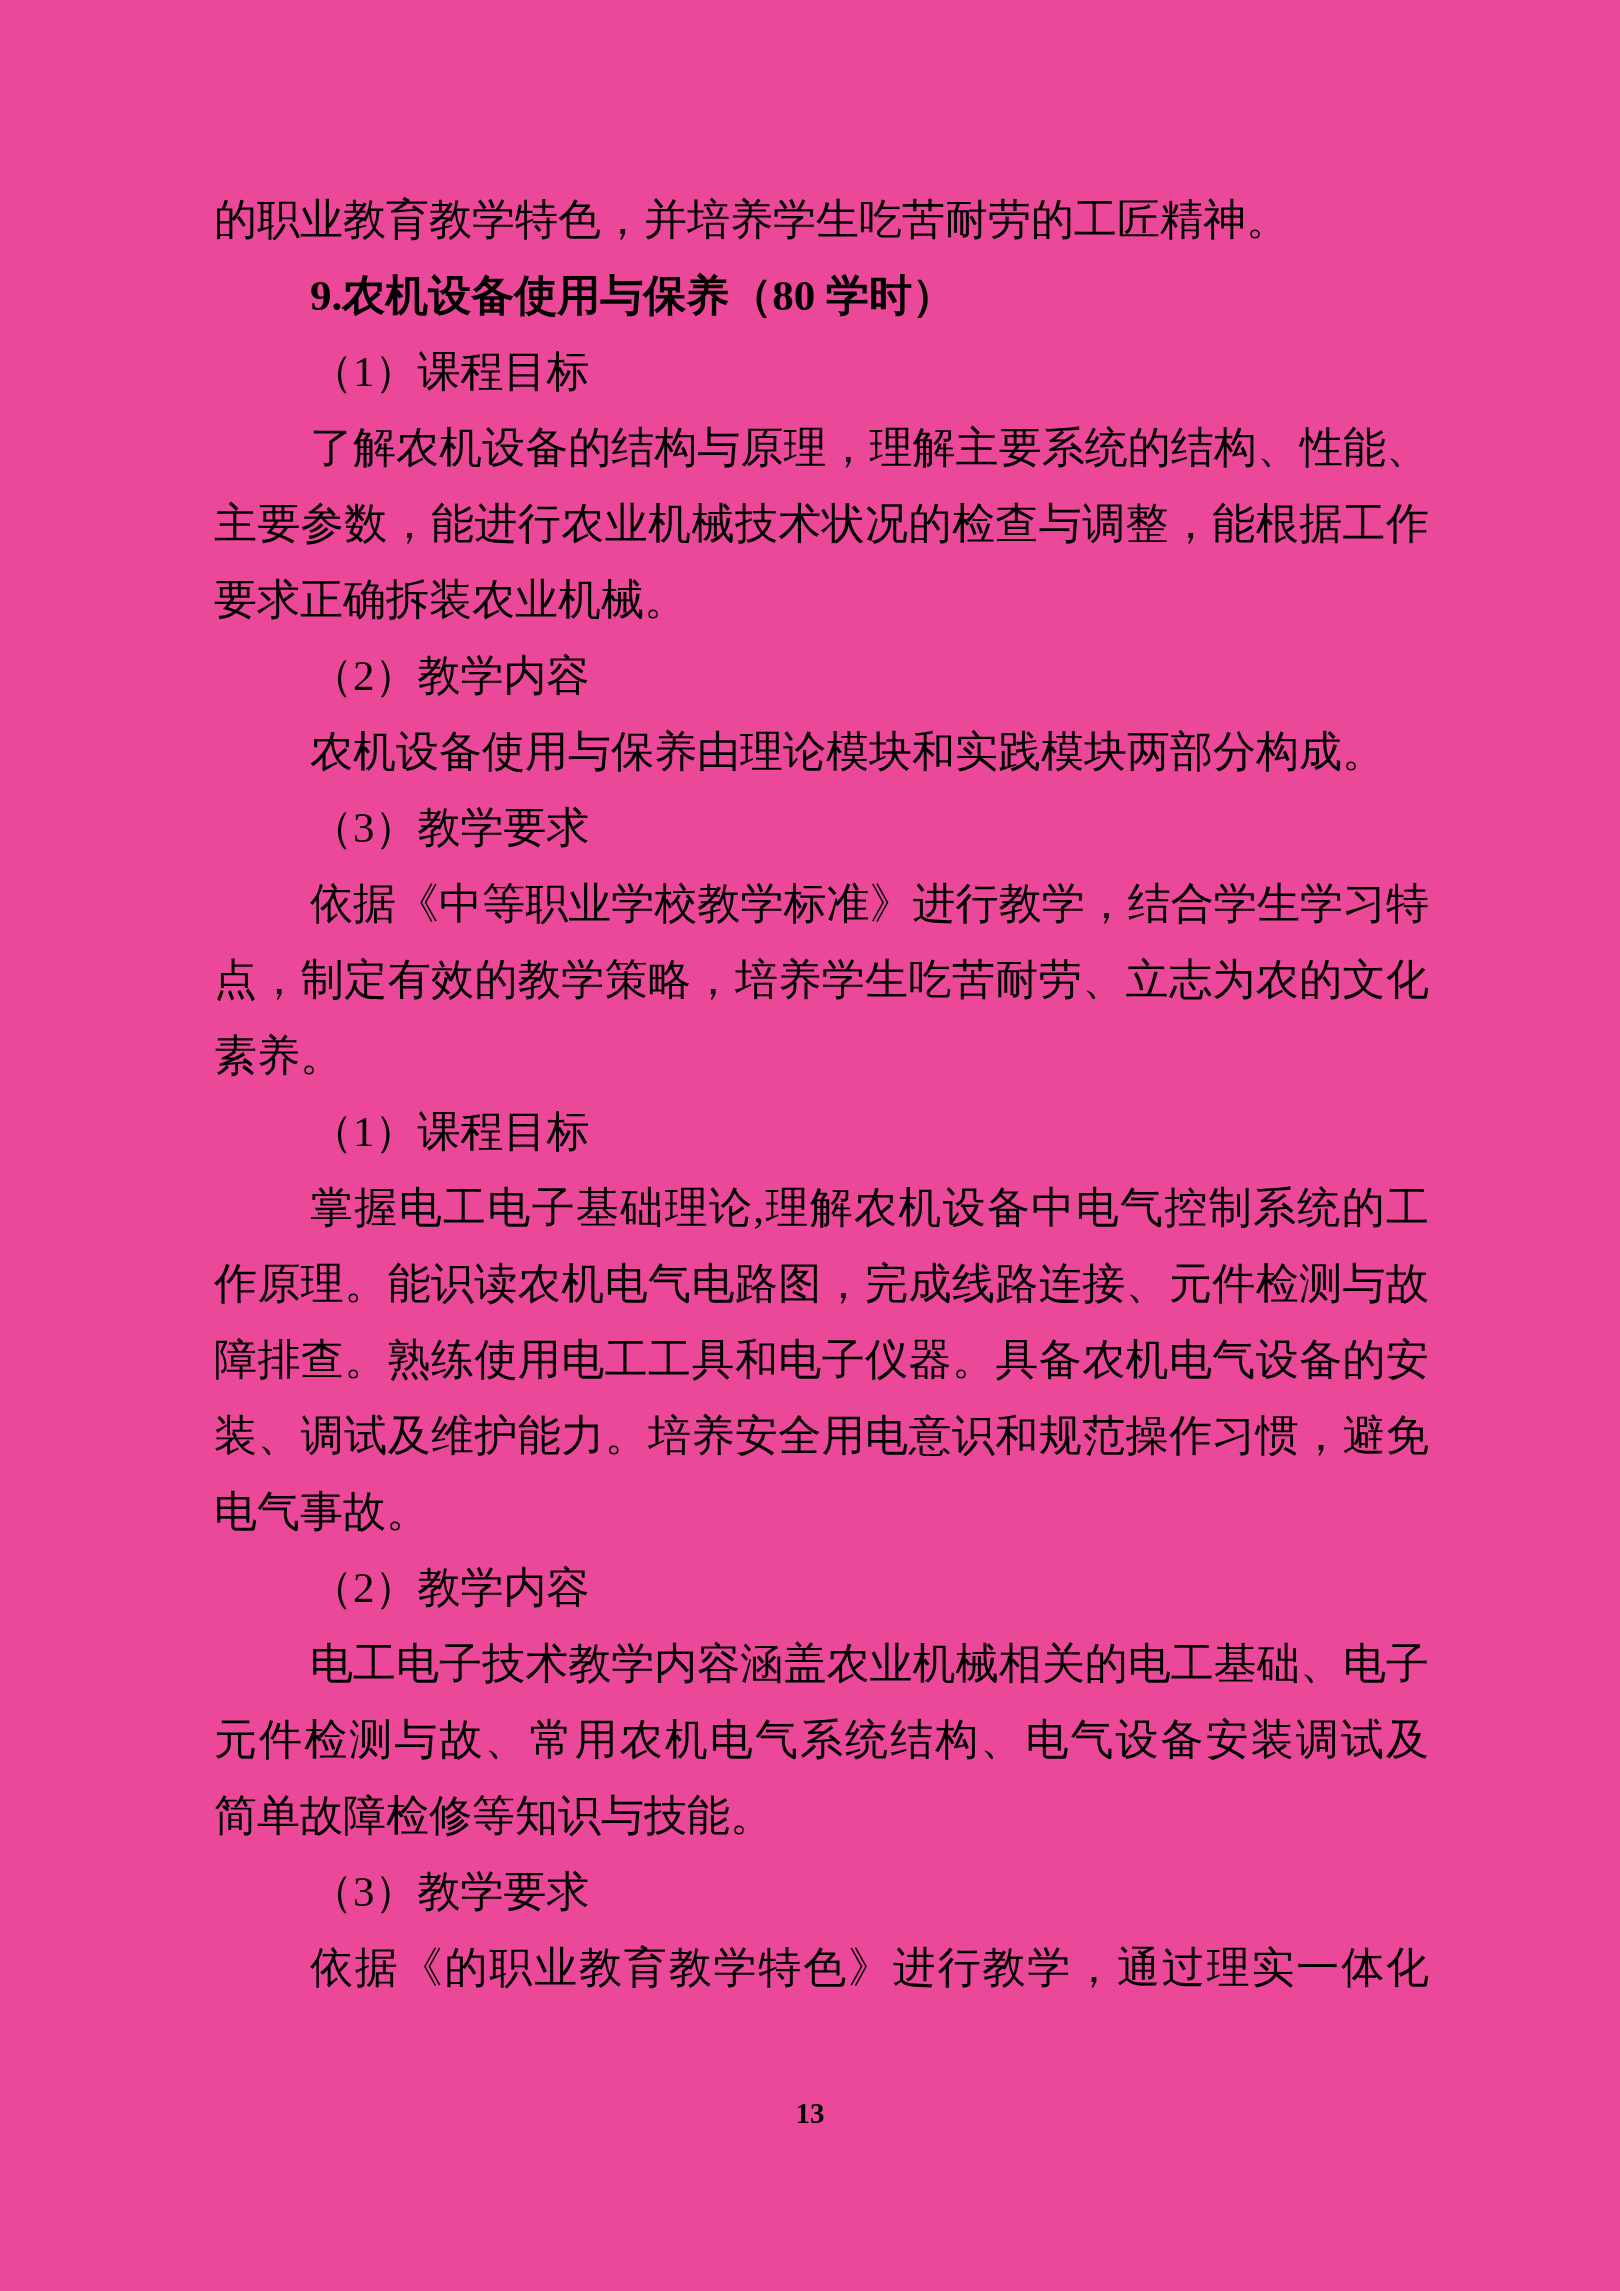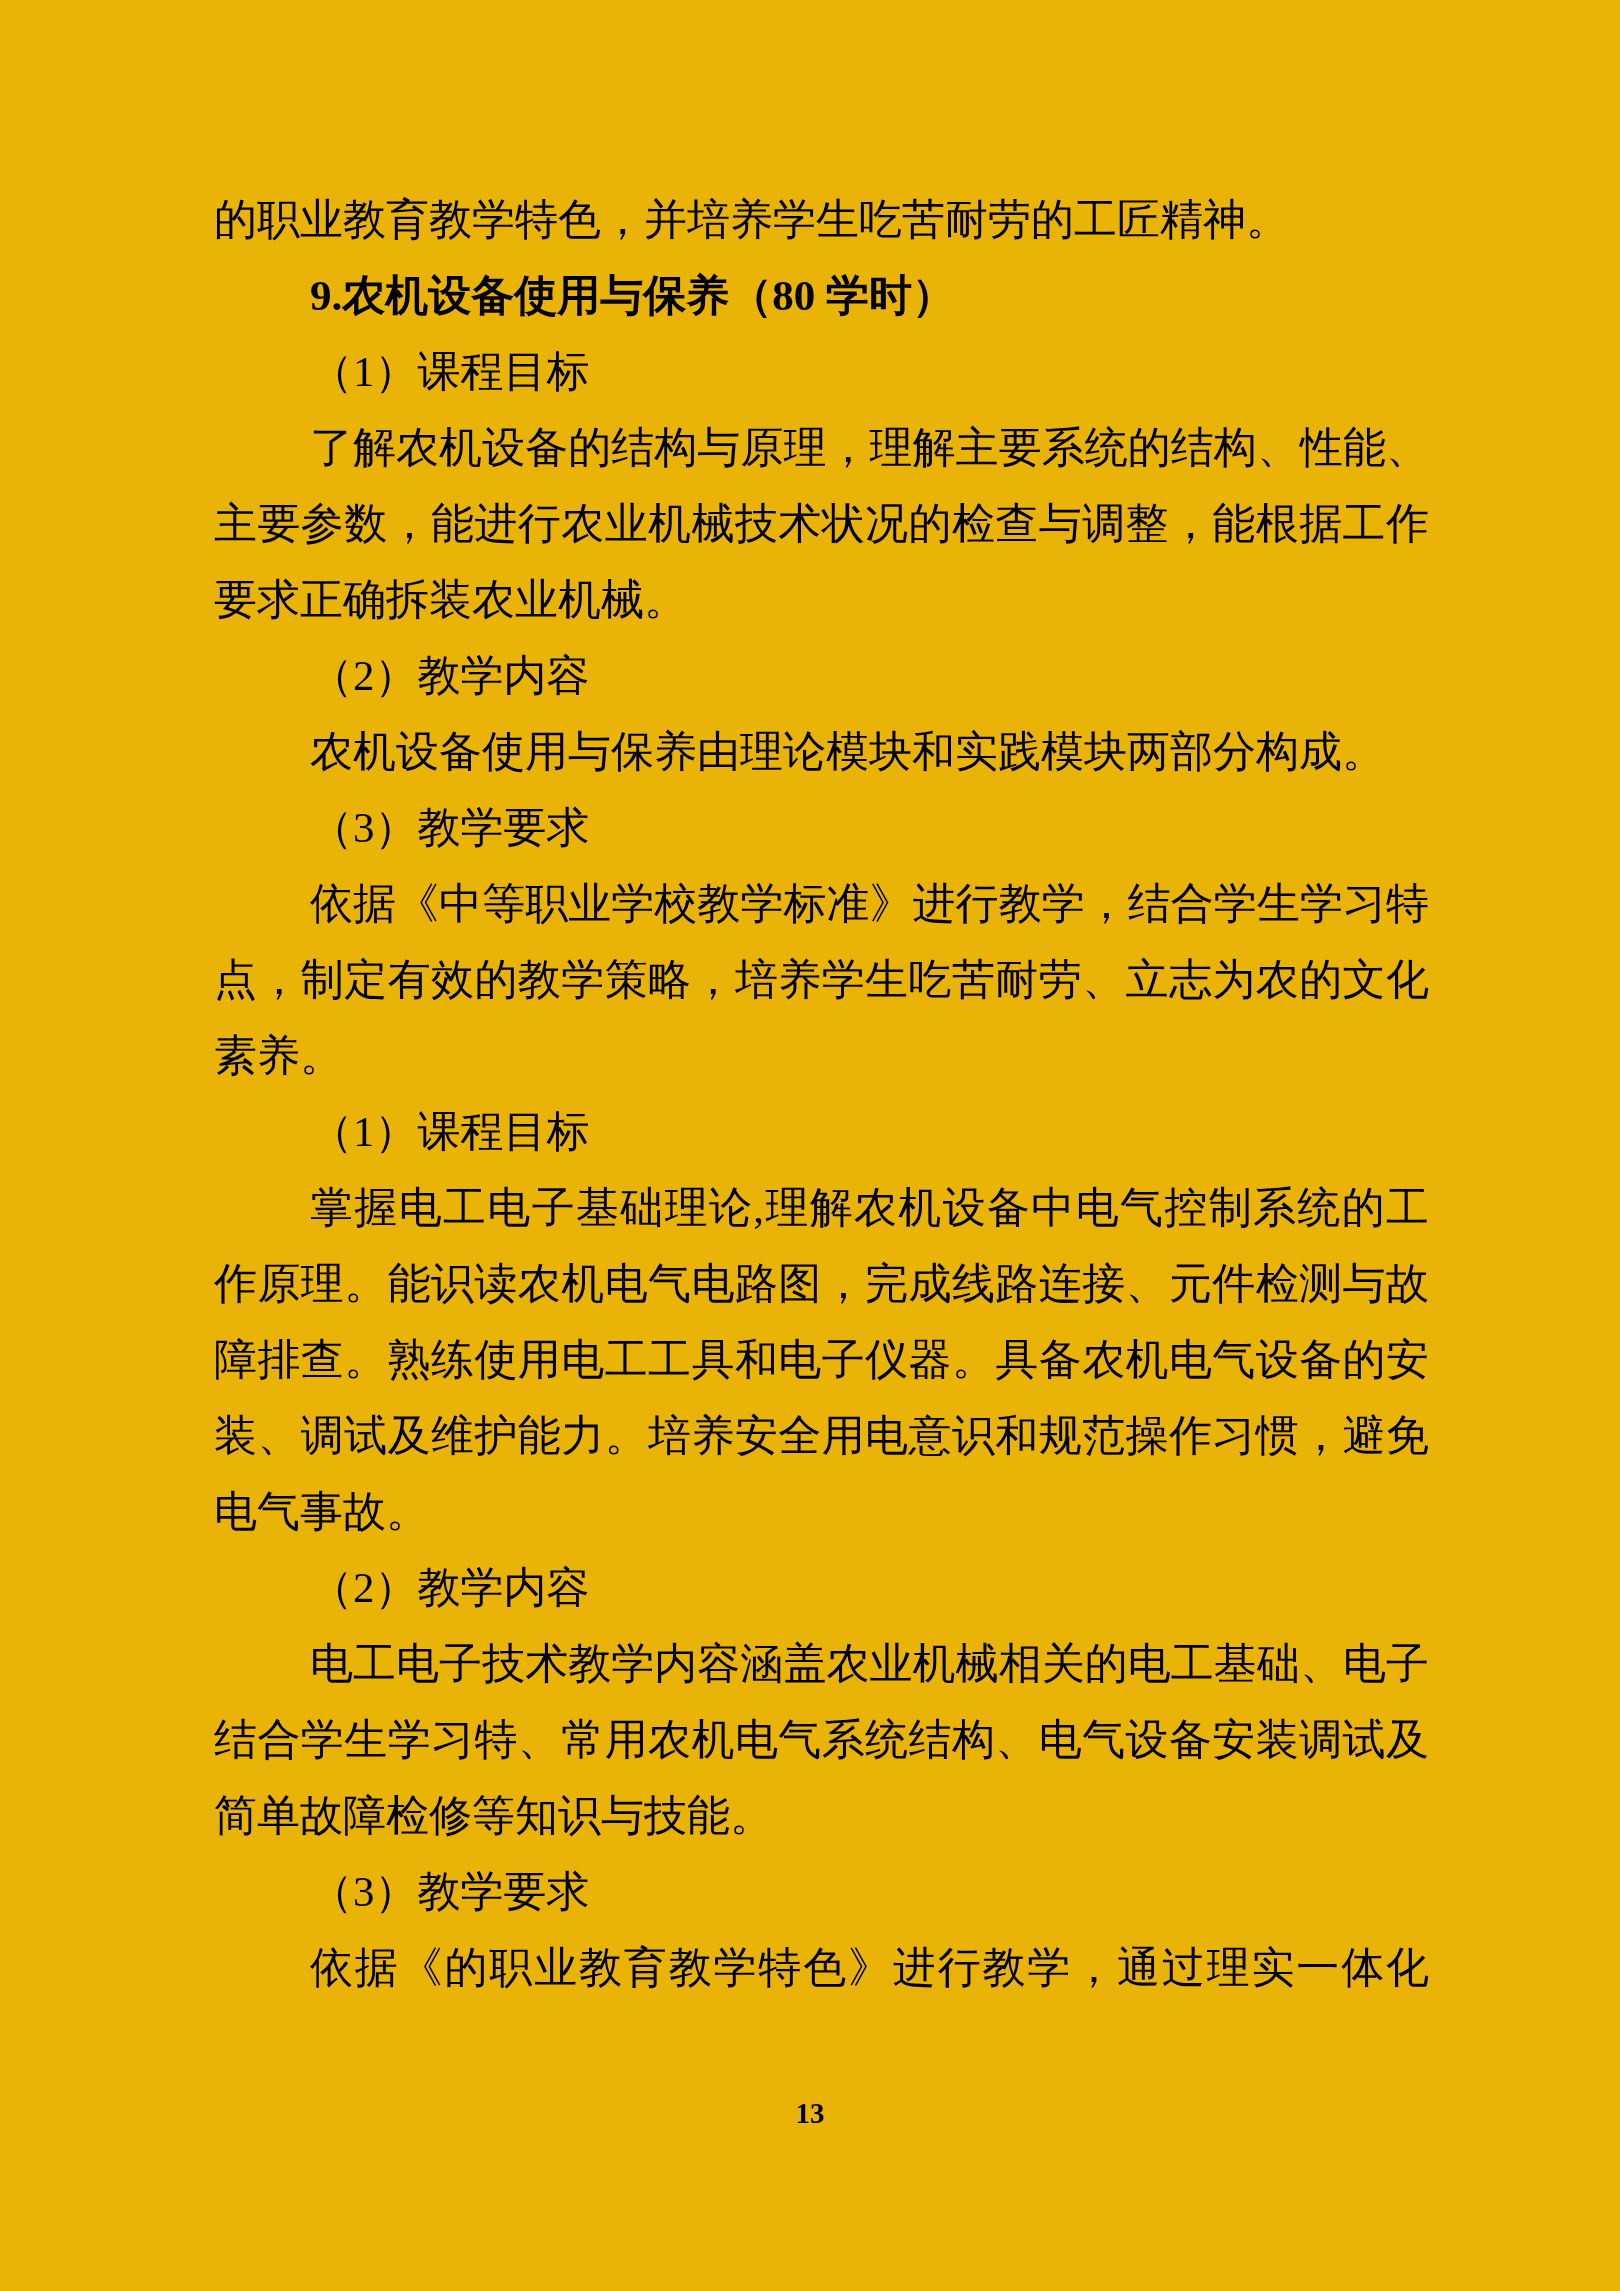--- a/index.html
+++ b/index.html
@@ -1,20 +1,20 @@
 <!DOCTYPE html>
 <html><head>
 <meta charset="utf-8">
 <style>
   html,body{margin:0;padding:0;background:#e8e8e8;}
   .page{
     position:relative;
     width:1620px;
     height:2292px;
-    background:#eab308;
+    background:#ec4899;
     overflow:hidden;
     font-family:"Liberation Serif","DejaVu Serif",serif;
     color:#000000;
   }
   .text-area{
     position:absolute;
     left:214px;
     top:182px;
     width:1215px;
   }
@@ -64,20 +64,20 @@
       <div class="line fill">点，制定有效的教学策略，培养学生吃苦耐劳、立志为农的文化</div>
       <div class="line">素养。</div>
       <div class="line indent">（1）课程目标</div>
       <div class="line indent fill">掌握电工电子基础理论,理解农机设备中电气控制系统的工</div>
       <div class="line fill">作原理。能识读农机电气电路图，完成线路连接、元件检测与故</div>
       <div class="line fill">障排查。熟练使用电工工具和电子仪器。具备农机电气设备的安</div>
       <div class="line fill">装、调试及维护能力。培养安全用电意识和规范操作习惯，避免</div>
       <div class="line">电气事故。</div>
       <div class="line indent">（2）教学内容</div>
       <div class="line indent fill">电工电子技术教学内容涵盖农业机械相关的电工基础、电子</div>
-      <div class="line fill">结合学生学习特、常用农机电气系统结构、电气设备安装调试及</div>
+      <div class="line fill">元件检测与故、常用农机电气系统结构、电气设备安装调试及</div>
       <div class="line">简单故障检修等知识与技能。</div>
       <div class="line indent">（3）教学要求</div>
       <div class="line indent fill">依据《的职业教育教学特色》进行教学，通过理实一体化</div>
     </div>
   <div class="page-number">13</div>
 </div>
 
 
 </body></html>

